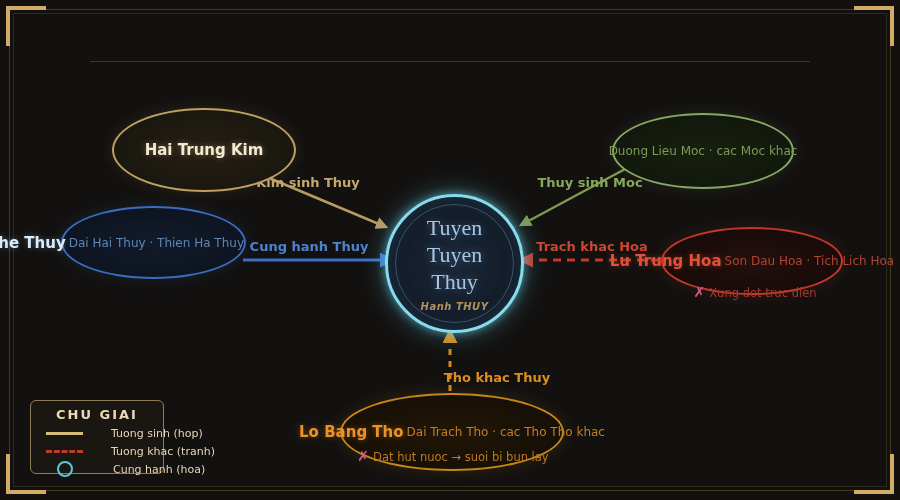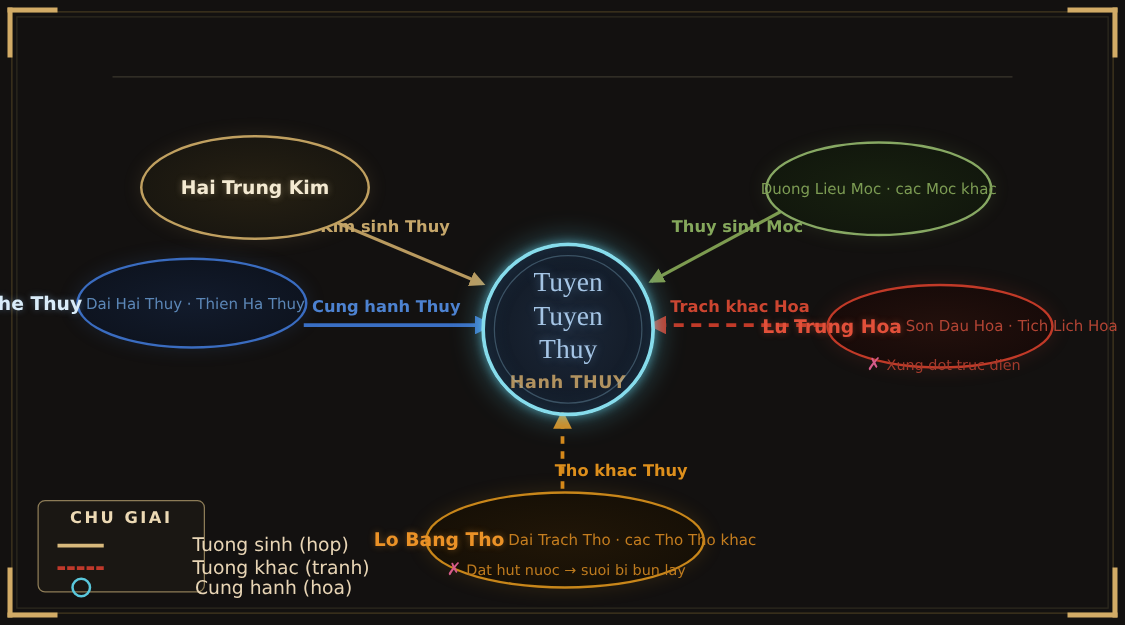--- a/index.html
+++ b/index.html
@@ -74,41 +74,41 @@
   }
   .center-node::before{
     content:"";position:absolute;inset:7px;border-radius:50%;
     border:1px solid rgba(150,200,225,.3);pointer-events:none;
   }
   .center-node .c-line{
     font-family:Liberation Serif, serif;
     font-size:22px;color:#a5c5e5;line-height:1.22;
     text-shadow:0 0 8px rgba(120,180,235,.4);
   }
-  .center-node .c-sub{font-size:14px;font-weight:bold;color:#b1925f;margin-top:5px;letter-spacing:.5px;}
+  .center-node .c-sub{font-size:10px;font-weight:bold;color:#b1925f;margin-top:5px;letter-spacing:.5px;font-style:italic;}
   
   .edge-label{position:absolute;transform:translate(-50%,-50%);font-size:13px;font-weight:bold;white-space:nowrap;}
   .lbl-kim{left:308px;top:182px;color:#c6a76b;}
   .lbl-moc{left:590px;top:182px;color:#85a85c;}
   .lbl-khe{left:309px;top:246px;color:#4d82d0;}
   .lbl-hoa{left:592px;top:246px;color:#cc4530;}
   .lbl-tho{left:497px;top:377px;color:#dd8f1c;}
   
   .legend{
     position:absolute;left:30px;top:400px;width:132px;height:72px;
     border:1px solid #8d7c57;border-radius:6px;
     background:rgba(32,28,21,.6);overflow:visible;
   }
   .legend-title{
     text-align:center;margin-top:6px;font-size:13px;font-weight:bold;
     color:#ecd9b4;letter-spacing:2px;
   }
   .legend-row{position:absolute;left:15px;display:flex;align-items:center;white-space:nowrap;}
   .legend-row .sw{width:37px;margin-right:28px;flex:none;}
-  .legend-row .lg-label{font-size:15px;color:#e8d5b5;margin-left:43px;}
+  .legend-row .lg-label{font-size:11px;color:#e8d5b5;}
   .row-0{top:26px;}
   .row-1{top:44px;}
   .row-2{top:60px;}
   .sw-solid{border-top:3px solid #d8b97c;height:0;}
   .sw-dashed{border-top:3px dashed #c0392b;height:0;}
   .sw-circle{width:12px !important;height:12px;border:2px solid #5ac8dc;border-radius:50%;margin-left:11px;margin-right:40px !important;}
 </style>
 </head>
 <body>
 

